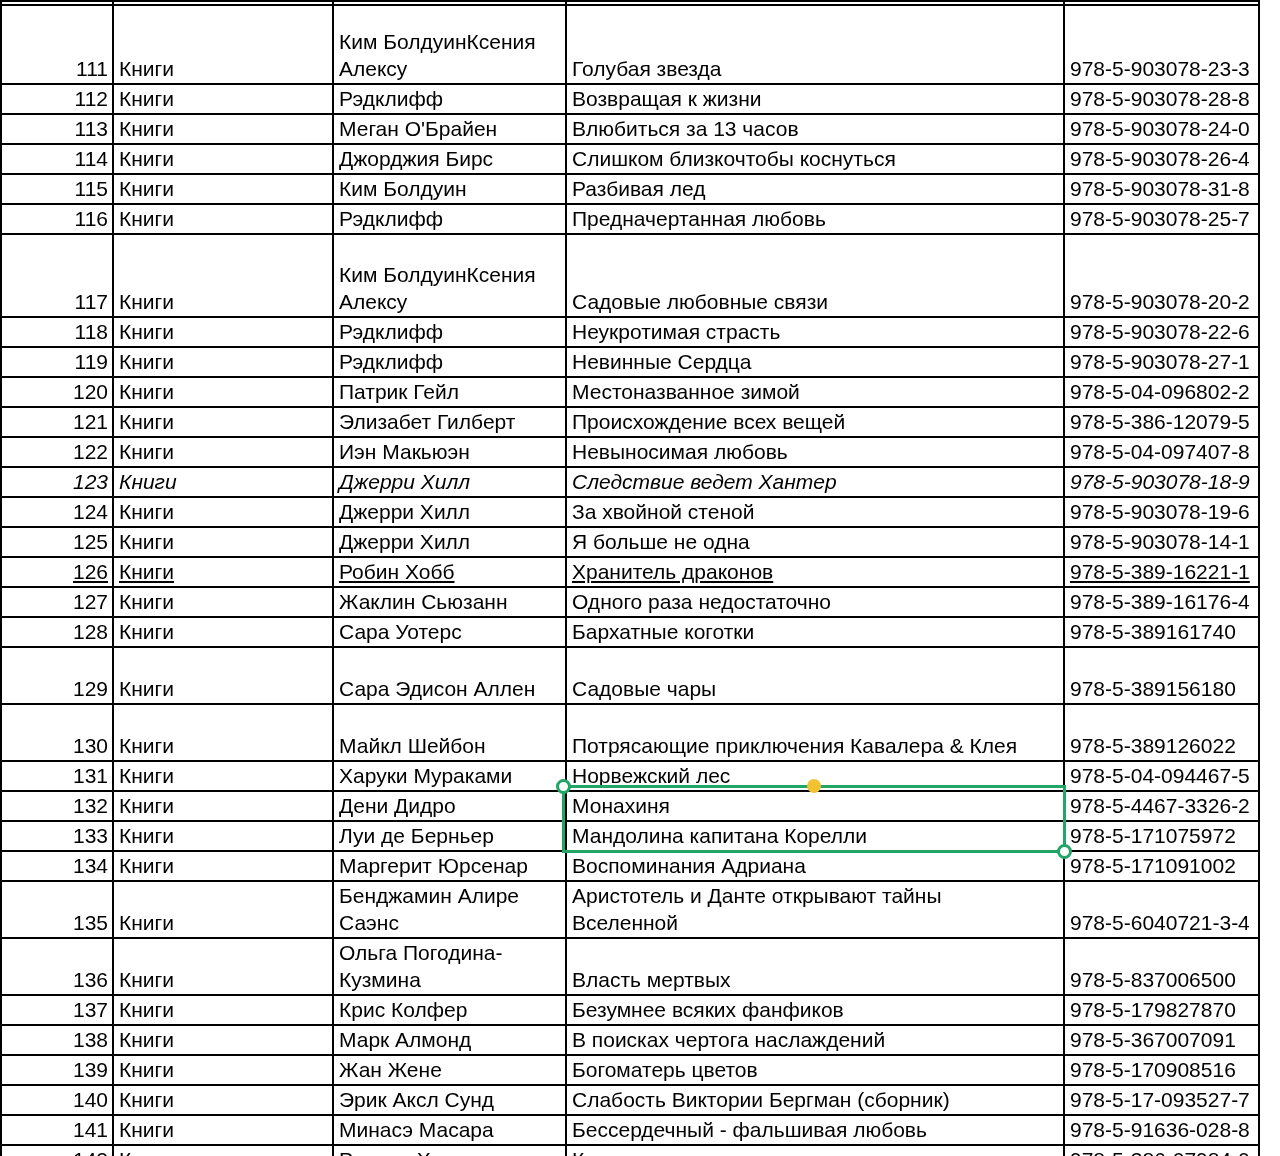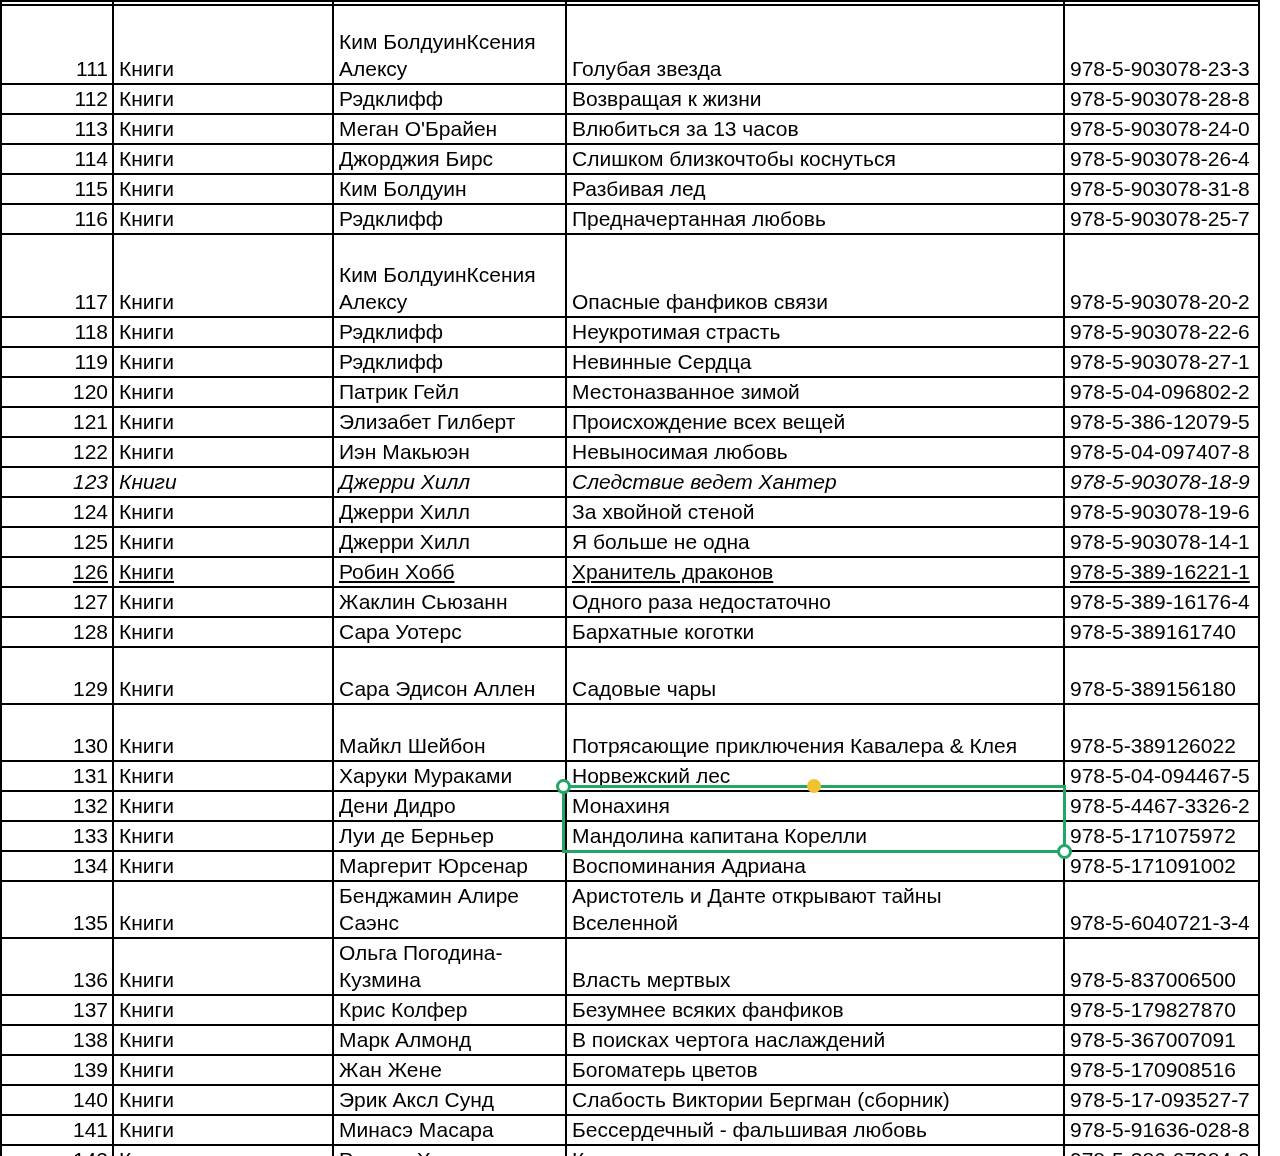--- a/index.html
+++ b/index.html
@@ -124,21 +124,21 @@
           <td class="cat">Книги</td>
           <td class="author">Рэдклифф</td>
           <td class="title">Предначертанная любовь</td>
           <td class="isbn">978-5-903078-25-7</td>
         </tr>
         <tr style="height: 83px;">
           <td class="num">117</td>
           <td class="cat">Книги</td>
           <td class="author">Ким БолдуинКсения
 Алексу</td>
-          <td class="title">Опасные фанфиков связи</td>
+          <td class="title">Садовые любовные связи</td>
           <td class="isbn">978-5-903078-20-2</td>
         </tr>
         <tr style="height: 28px;">
           <td class="num">118</td>
           <td class="cat">Книги</td>
           <td class="author">Рэдклифф</td>
           <td class="title">Неукротимая страсть</td>
           <td class="isbn">978-5-903078-22-6</td>
         </tr>
         <tr style="height: 28px;">

